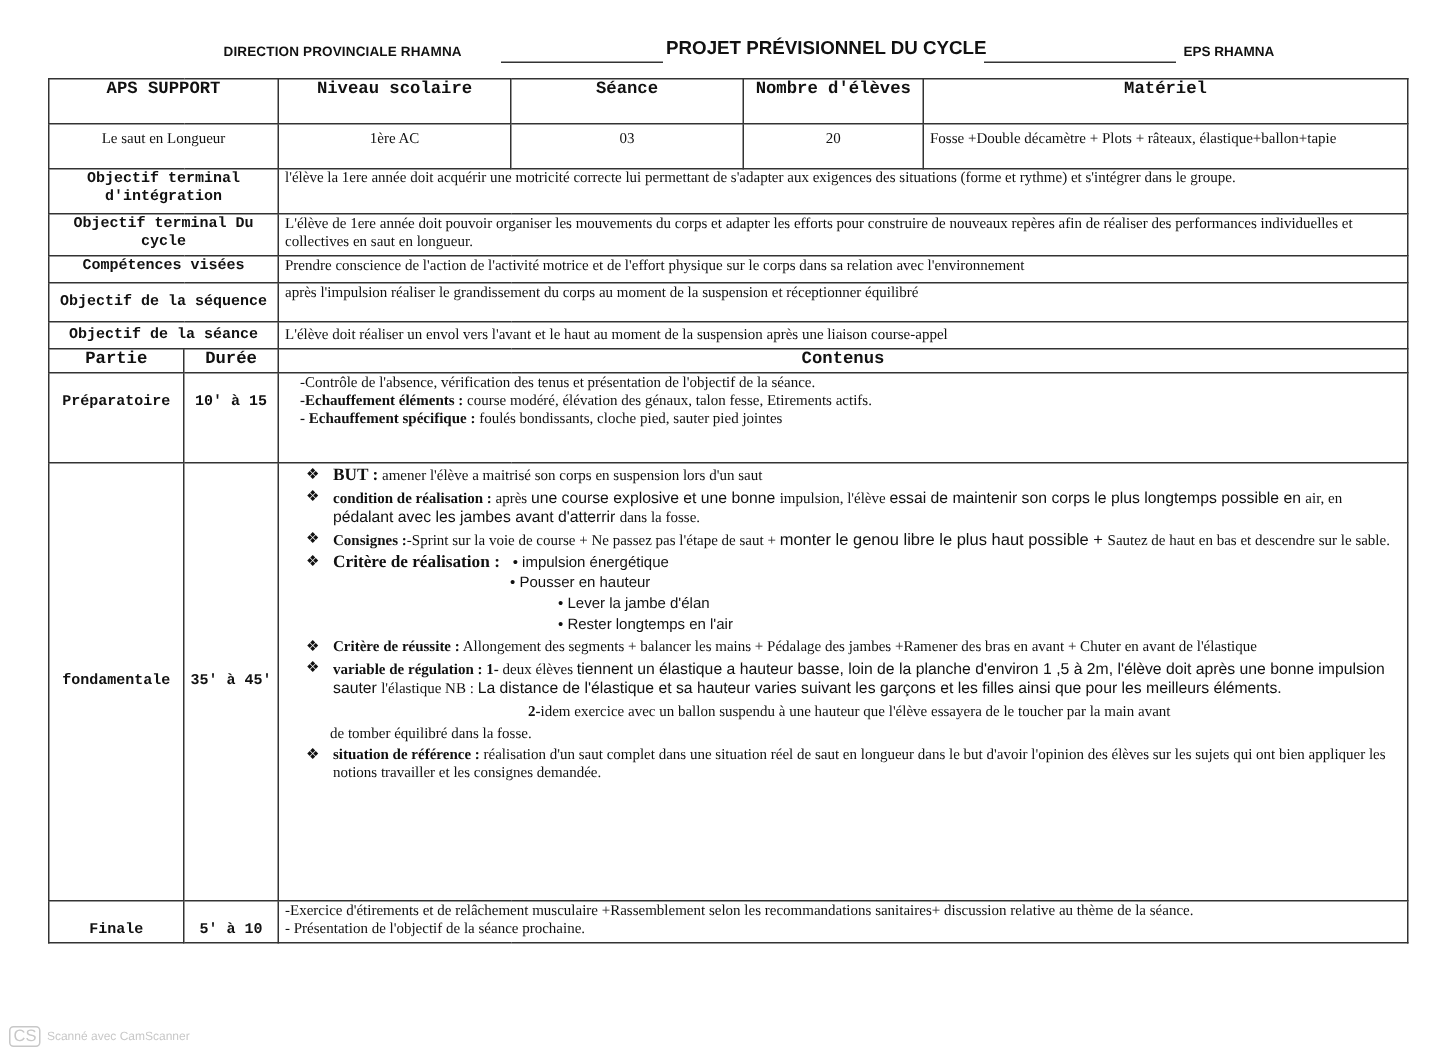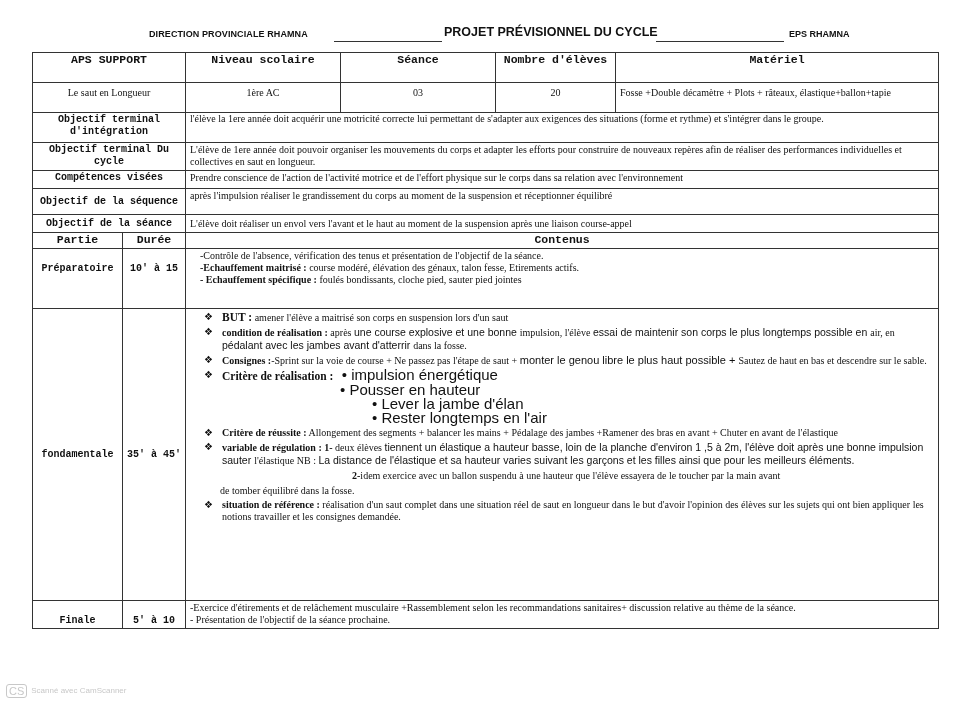--- a/index.html
+++ b/index.html
@@ -12,21 +12,21 @@
   table { position:absolute; left:32px; top:52px; width:906px; border-collapse:collapse; table-layout:fixed; }
   td { border:1.3px solid #333; font-size:10px; line-height:12px; vertical-align:top; padding:1px 4px; }
   .b { font-weight:bold;font-family:Liberation Mono, monospace; }
   .c { text-align:center; }
   .m { vertical-align:middle; }
   .h12 { font-size:11.5px; }
   .sans { font-family:"Liberation Sans", sans-serif; font-size:10.5px; }
   ul.dia { margin:0; padding:0 0 0 14px; list-style:none; }
   ul.dia li { position:relative; padding-left:18px; margin:0 0 2px 0; }
   ul.dia li .bul { position:absolute; left:0; top:0; font-size:10px; }
-  .crit { font-family:"Liberation Sans", sans-serif; font-size:15px; }
+  .crit { font-family:"Liberation Sans", sans-serif; font-size:10px; }
   .footer { position:absolute; left:6px; top:684px; font-family:"Liberation Sans", sans-serif; font-size:8px; color:#c8c8c8; }
   .cs { display:inline-block; border:1.5px solid #c8c8c8; border-radius:3px; font-size:11px; font-weight:normal; padding:0 2px; margin-right:4px; vertical-align:middle; }
 </style>
 </head>
 <body>
 
 <div class="hdr">
   <span class="t1">DIRECTION PROVINCIALE RHAMNA</span>
   <span class="line" style="left:330px;width:108px;"></span>
   <span class="t2">PROJET PRÉVISIONNEL DU CYCLE</span>
@@ -81,21 +81,21 @@
   <tr style="height:16px">
     <td class="b c h12">Partie</td>
     <td class="b c h12">Durée</td>
     <td colspan="4" class="b c h12">Contenus</td>
   </tr>
   <tr style="height:60px">
     <td class="b c m" style="padding-bottom:20px">Préparatoire</td>
     <td class="b c m" style="padding-bottom:20px">10' à 15</td>
     <td colspan="4" style="padding-left:14px">
       <div>-Contrôle de l'absence, vérification des tenus et présentation de l'objectif de la séance.</div>
-      <div><b>-Echauffement maitrisé :</b><span> course modéré, élévation des génaux, talon fesse, Etirements actifs.</span></div>
+      <div><b>-Echauffement éléments :</b><span> course modéré, élévation des génaux, talon fesse, Etirements actifs.</span></div>
       <div><b>- Echauffement spécifique :</b><span> foulés bondissants, cloche pied, sauter pied jointes</span></div>
     </td>
   </tr>
   <tr style="height:292px">
     <td class="b c m">fondamentale</td>
     <td class="b c m">35' à 45'</td>
     <td colspan="4" style="padding-top:2px">
       <ul class="dia">
         <li><span class="bul">❖</span><b class="h12">BUT :</b><span> amener l'élève a maitrisé son corps en suspension lors d'un saut</span></li>
         <li><span class="bul">❖</span><b>condition de réalisation :</b><span> après </span><span class="sans">une course explosive et une bonne </span><span>impulsion, l'élève </span><span class="sans">essai de maintenir son corps le plus longtemps possible en </span><span>air, en </span><span class="sans">pédalant avec les jambes avant d'atterrir </span><span>dans la fosse.</span></li>

